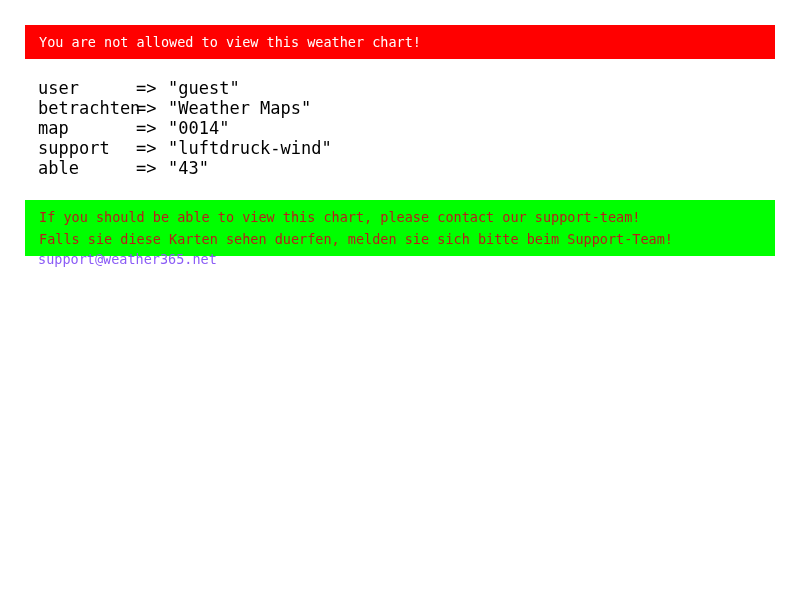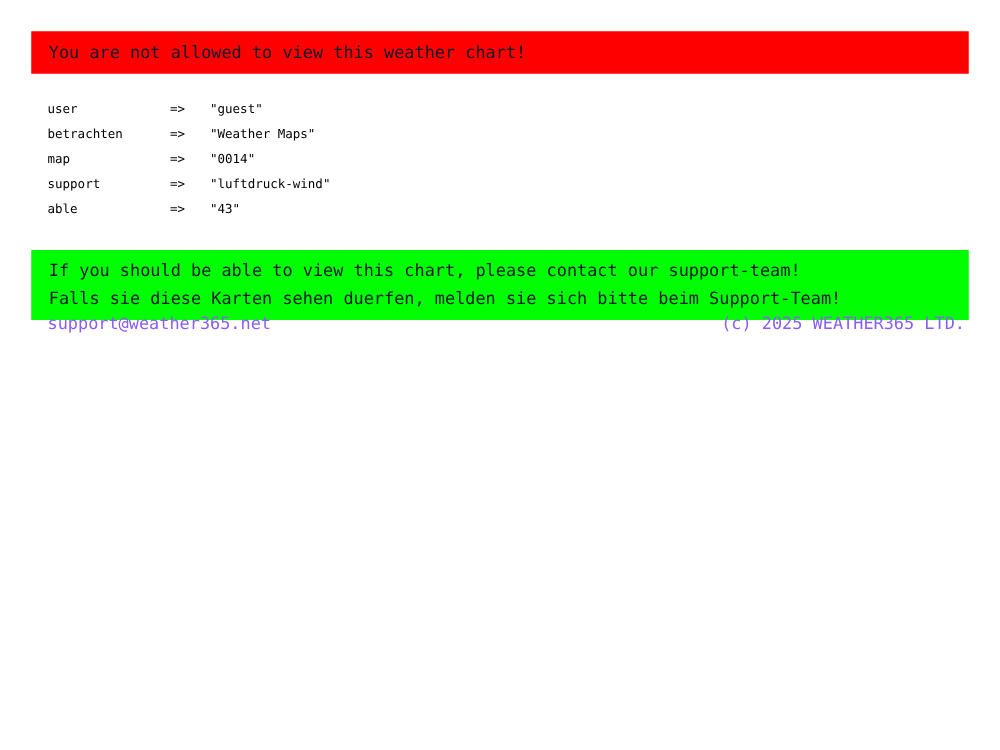--- a/index.html
+++ b/index.html
@@ -31,38 +31,38 @@
   }
   .banner-info {
     top: 200px;
     background: #00ff00;
   }
   .banner-line {
     font-family: "DejaVu Sans Mono", monospace;
     font-size: 13.5px;
     line-height: 22px;
     white-space: pre;
-    color: #0f172a;
+    color: #ffffff;
   }
   .banner-info .banner-line {
-    color: #0f172a;
+    color: #b91c1c;
   }
   .params {
     position: absolute;
     left: 38px;
     top: 78px;
   }
   .param-row {
     display: flex;
     align-items: baseline;
     height: 20px;
     line-height: 20px;
     white-space: pre;
     font-family: "DejaVu Sans Mono", monospace;
-    font-size: 10px;
+    font-size: 17px;
     color: #000000;
   }
   .param-key {
     display: inline-block;
     width: 98px;
   }
   .param-arrow {
     display: inline-block;
     width: 32px;
   }
@@ -123,16 +123,15 @@
     </div>
   </div>
 
   <div class="banner banner-info">
     <div class="banner-line">If you should be able to view this chart, please contact our support-team!</div>
     <div class="banner-line">Falls sie diese Karten sehen duerfen, melden sie sich bitte beim Support-Team!</div>
   </div>
 
   <div class="footer">
     <span class="footer-left">support@weather365.net</span>
-    <span class="footer-right">(c) 2025 WEATHER365 LTD.</span>
   </div>
 
 </div>
 
 </body></html>

